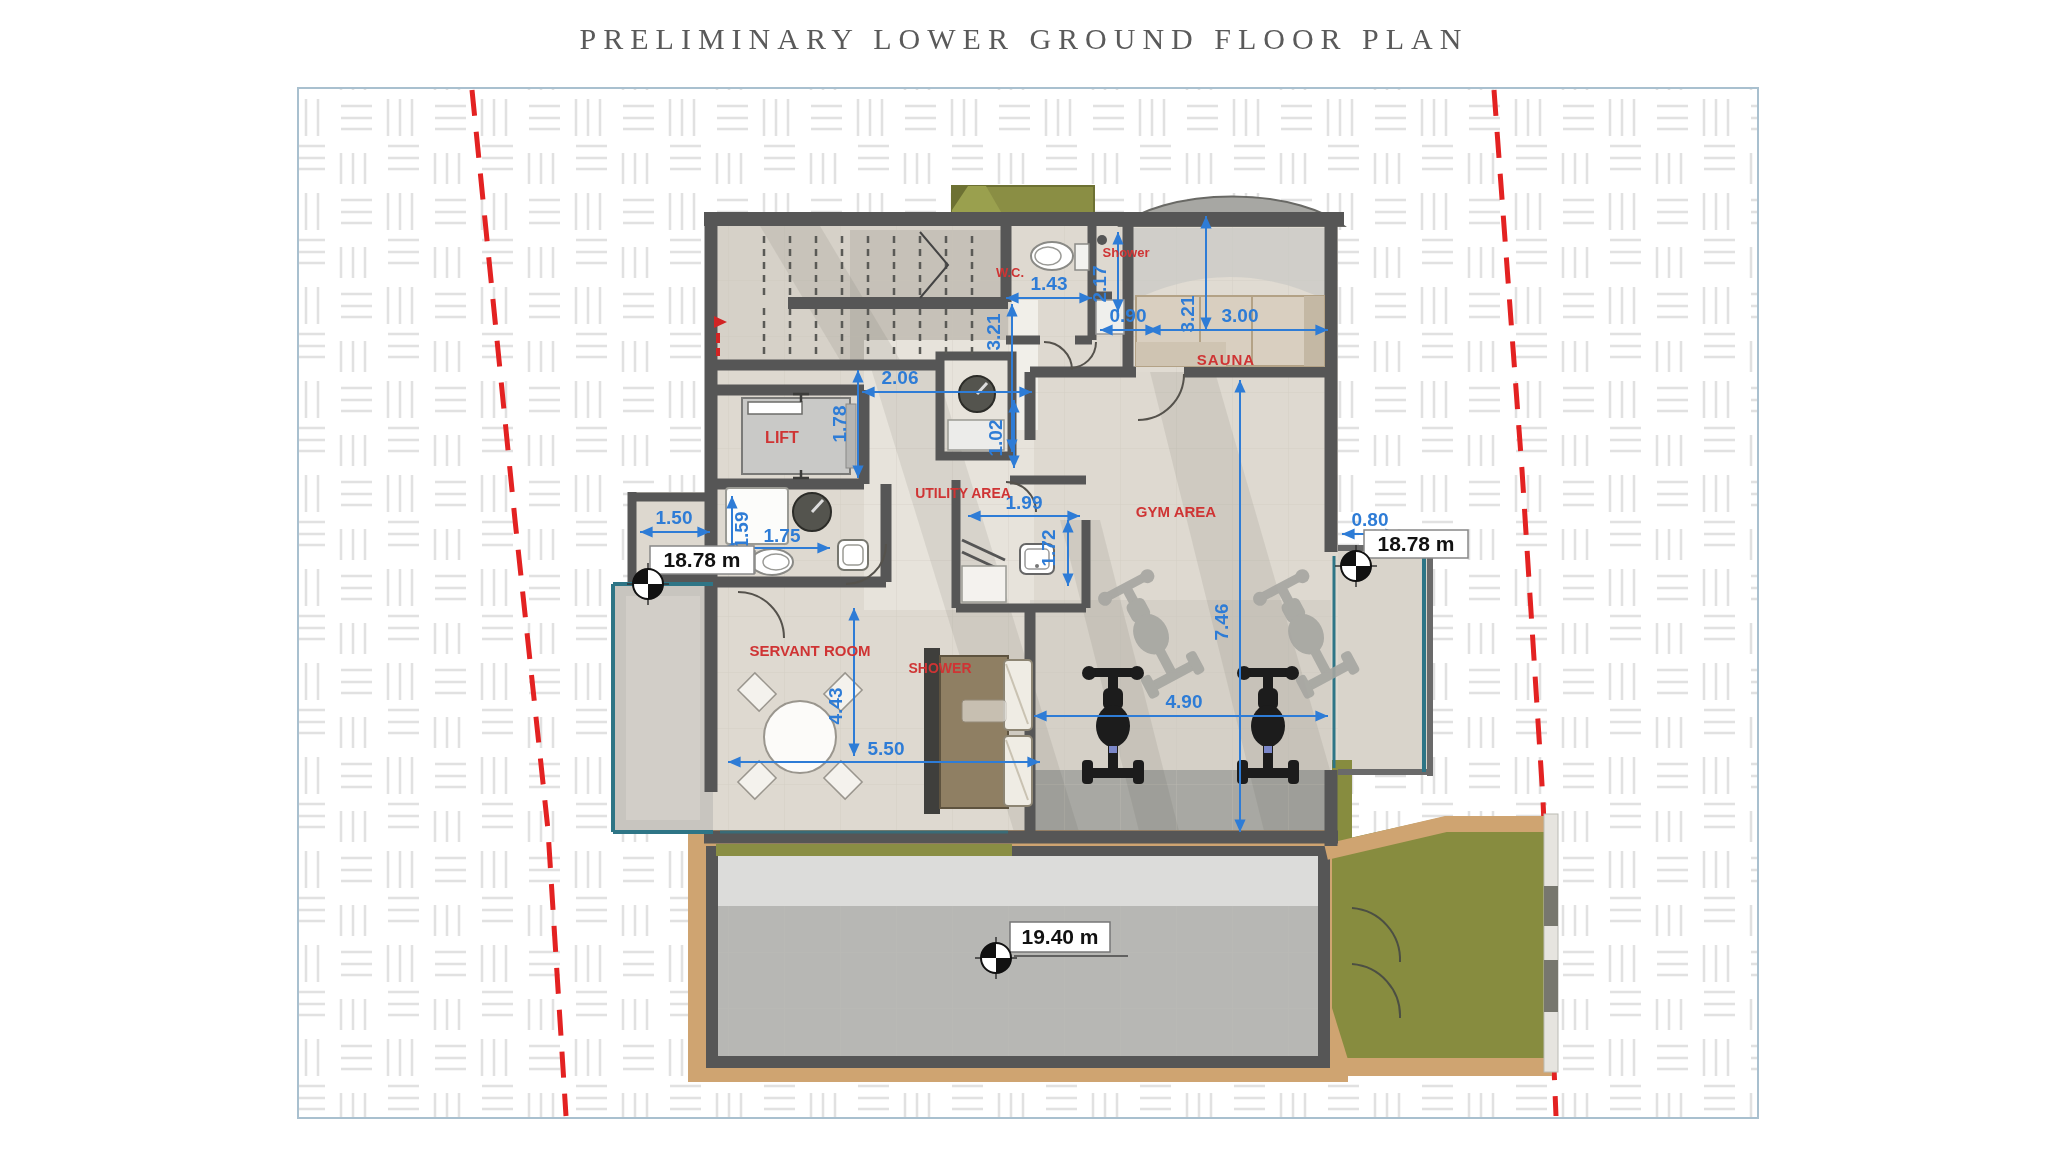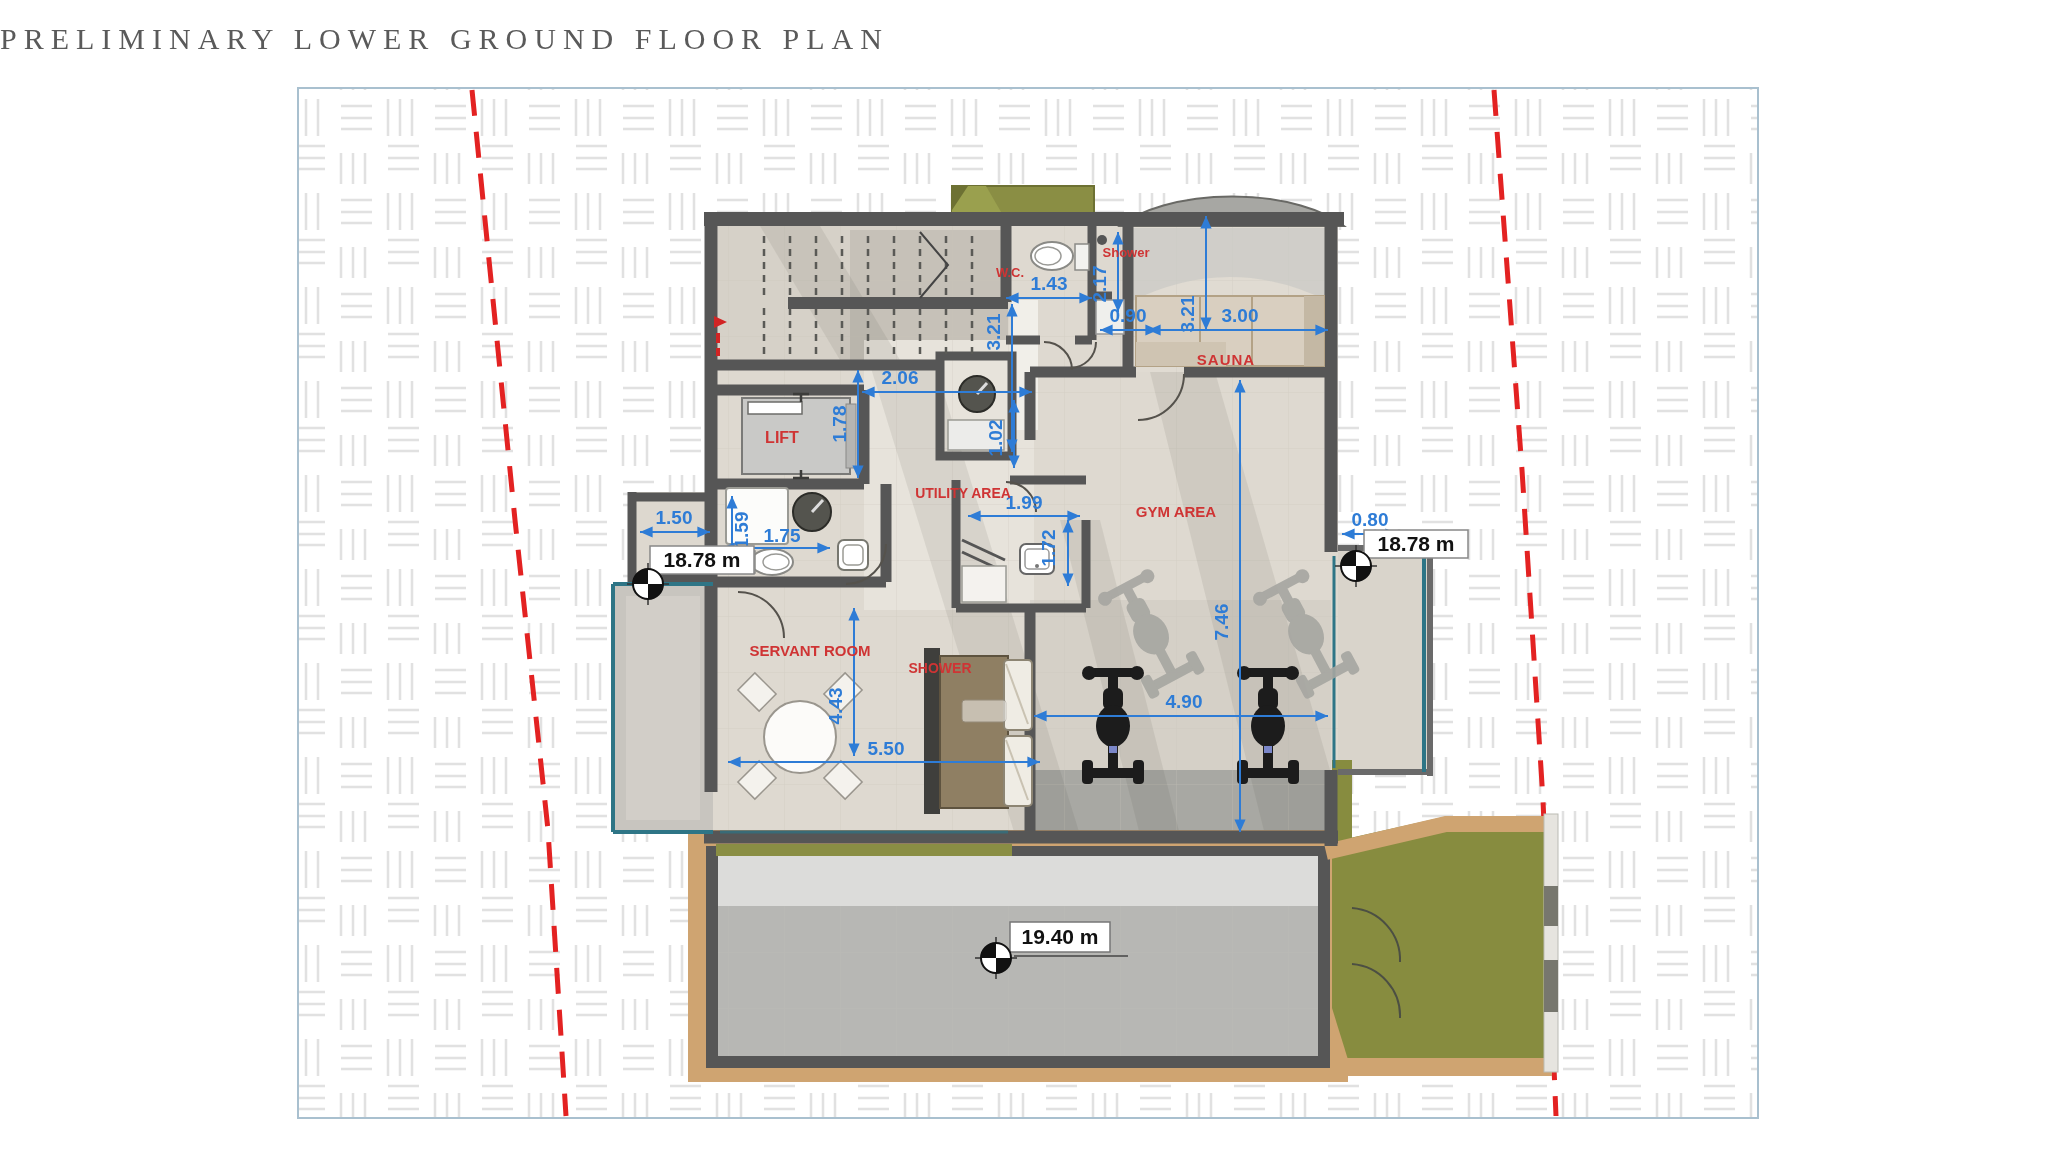--- a/index.html
+++ b/index.html
@@ -1,17 +1,17 @@
 <!DOCTYPE html>
 <html><head>
 <meta charset="utf-8">
 <style>
   html,body{margin:0;padding:0;background:#ffffff;width:2048px;height:1152px;overflow:hidden;}
   #stage{position:relative;width:2048px;height:1152px;background:#fff;font-family:"Liberation Sans",sans-serif;}
-  #plan-title{position:absolute;top:22px;left:0;width:100%;text-align:left;
+  #plan-title{position:absolute;top:22px;left:0;width:100%;text-align:center;
     font-family:"Liberation Serif",serif;font-size:30px;letter-spacing:7px;color:#5a5a5a;}
   svg text{font-family:"Liberation Sans",sans-serif;}
   .dimtxt{fill:#2e7cd6;font-weight:bold;font-size:19px;}
   .roomtxt{fill:#cf3434;font-weight:bold;}
   .lvltxt{fill:#111;font-weight:bold;font-size:21px;}
 </style>
 </head>
 <body>
 
 <div id="stage">

